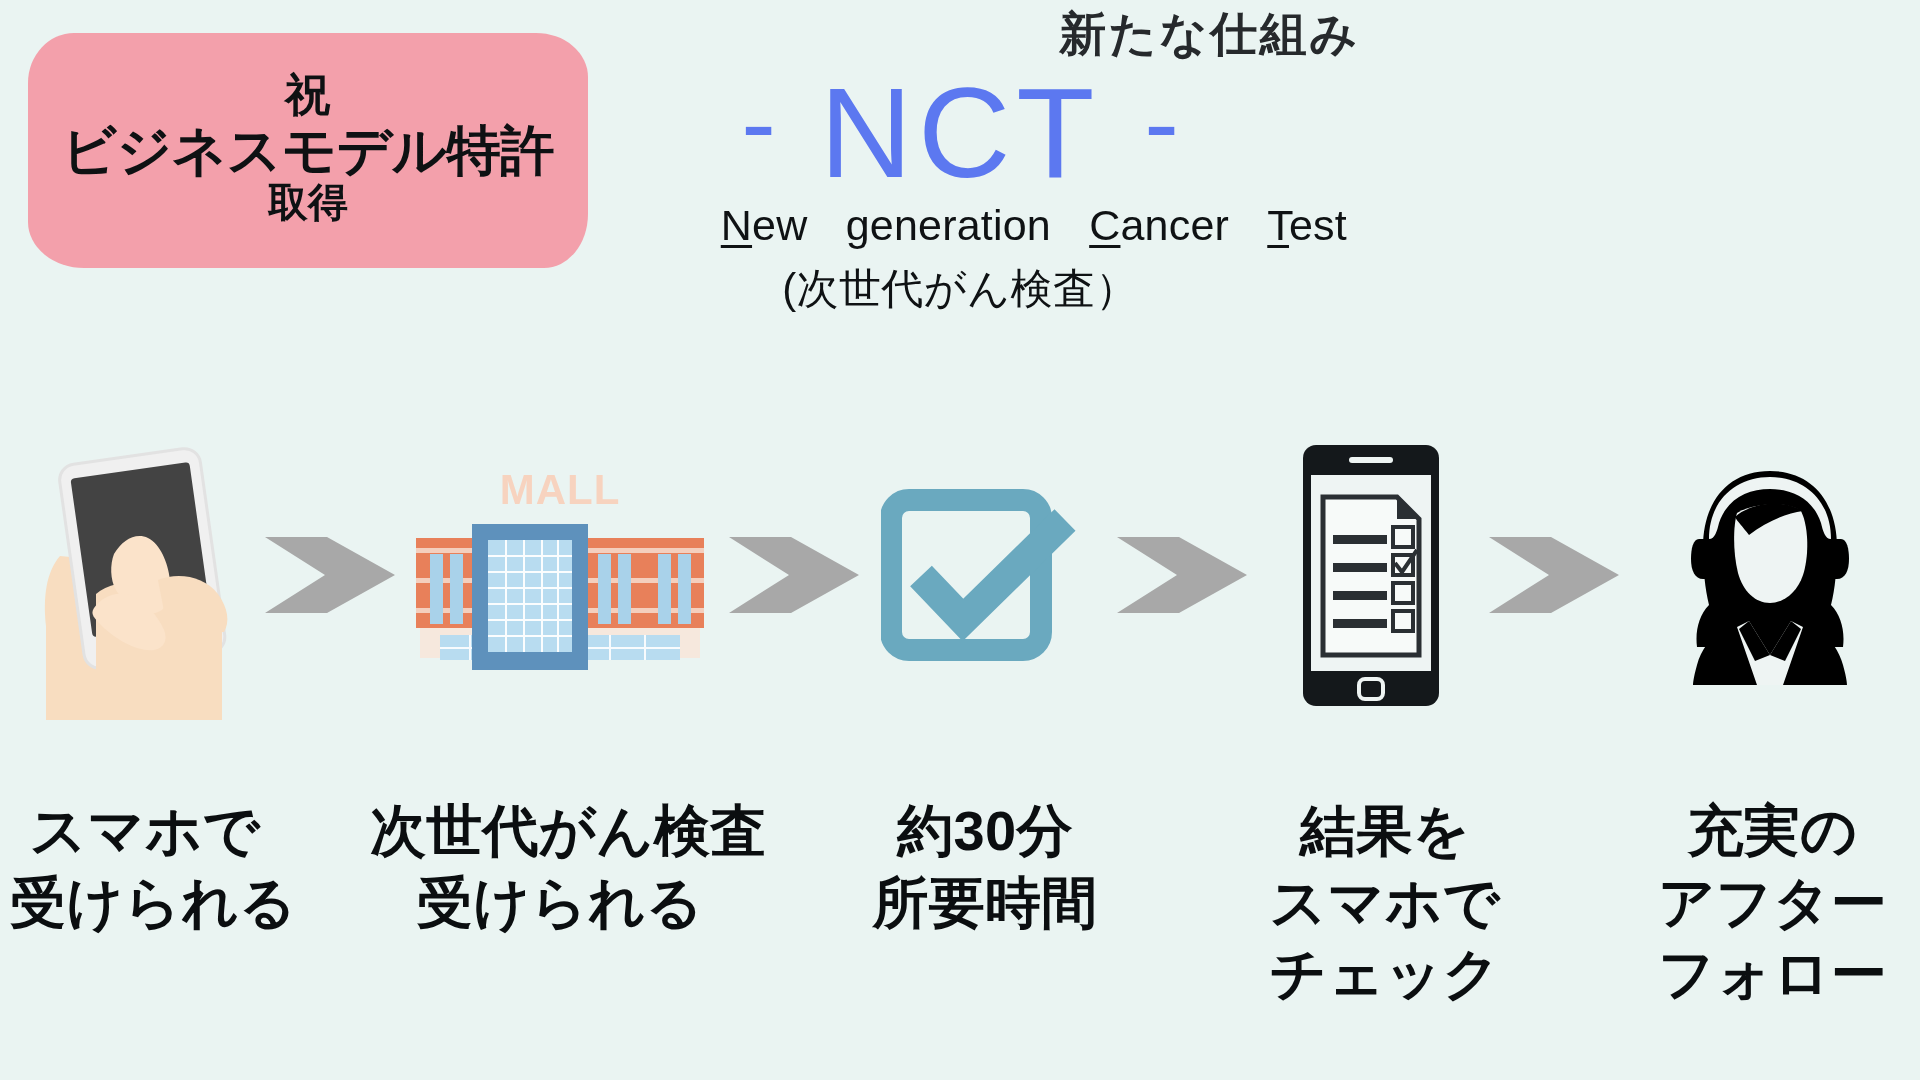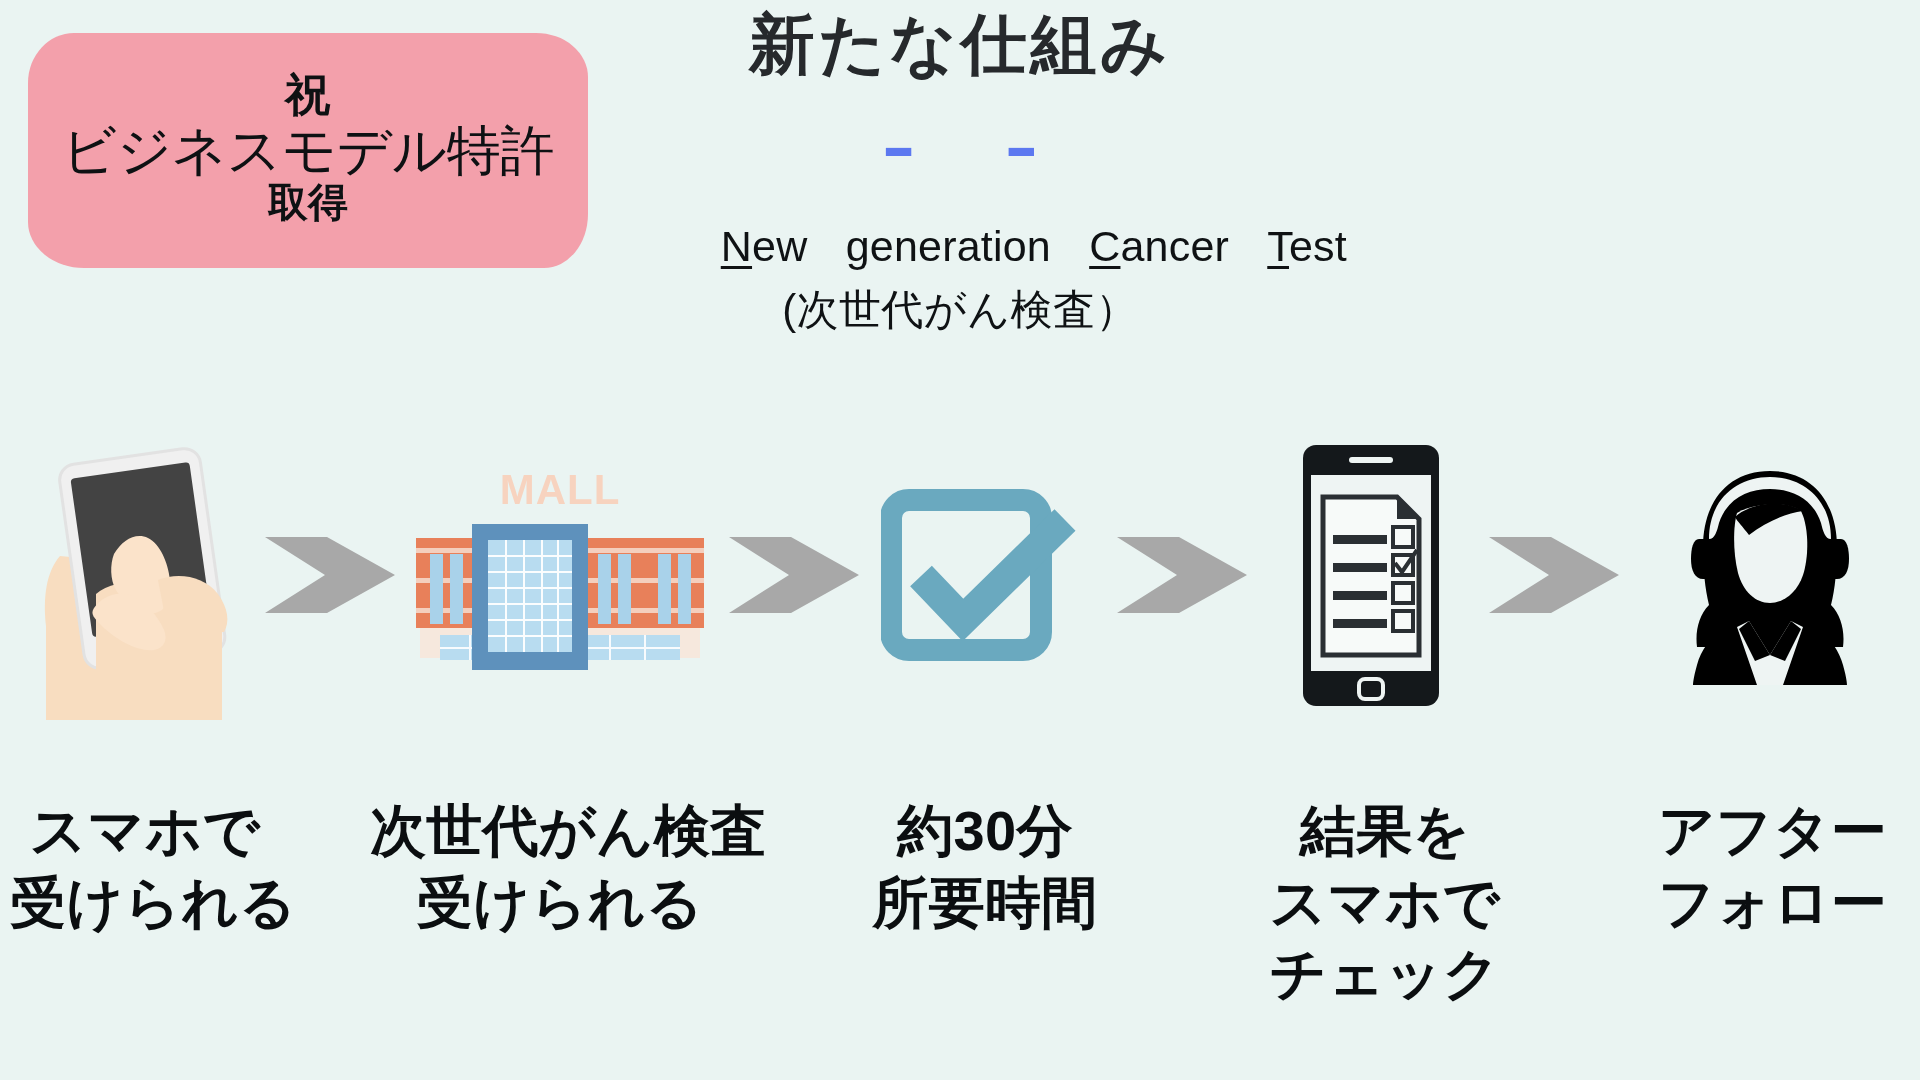--- a/index.html
+++ b/index.html
@@ -35,21 +35,21 @@
   }
   .badge-l1 {
     font-size: 45px;
     font-weight: 700;
     line-height: 1.08;
     letter-spacing: 0.01em;
     color: #0e1113;
   }
   .badge-l2 {
     font-size: 54px;
-    font-weight: 400;
+    font-weight: 700;
     line-height: 1.12;
     letter-spacing: -0.005em;
     color: #0e1113;
     white-space: nowrap;
   }
   .badge-l3 {
     font-size: 40px;
     font-weight: 700;
     line-height: 1.1;
     color: #0e1113;
@@ -57,26 +57,27 @@
 
   
   .title-block {
     position: absolute;
     left: 560px;
     top: 8px;
     width: 800px;
     text-align: center;
   }
   .headline {
-    font-size: 66px;
+    font-size: 47px;
     font-weight: 700;
     letter-spacing: 0.055em;
     line-height: 1.12;
     color: #26292c;
     white-space: nowrap;
+    text-align: right;
   }
   .nct-row {
     display: flex;
     align-items: flex-end;
     justify-content: center;
     gap: 0;
     margin-top: 2px;
     height: 126px;
   }
   .nct-dash {
@@ -174,20 +175,21 @@
   <div class="badge-l1">祝</div>
   <div class="badge-l2">ビジネスモデル特許</div>
   <div class="badge-l3">取得</div>
 </div>
 
 <div class="title-block">
   <div class="headline">新たな仕組み</div>
 
   <div class="nct-row">
     <span class="nct-dash left">-</span>
+    <span class="nct-word">NCT</span>
     <span class="nct-dash right">-</span>
   </div>
 
   <div class="expansion">
     <span class="w"><u>N</u><span>ew</span></span>
     <span class="w">generation</span>
     <span class="w"><u>C</u><span>ancer</span></span>
     <span class="w"><u>T</u><span>est</span></span>
   </div>
 
@@ -364,16 +366,17 @@
     <span class="line">所要時間</span>
   </div>
 
   <div class="caption" style="left:1245px; width:280px;">
     <span class="line">結果を</span>
     <span class="line">スマホで</span>
     <span class="line">チェック</span>
   </div>
 
   <div class="caption" style="left:1630px; width:285px;">
+    <span class="line">充実の</span>
     <span class="line">アフター</span>
     <span class="line">フォロー</span>
   </div>
 </div>
 
 </body></html>

